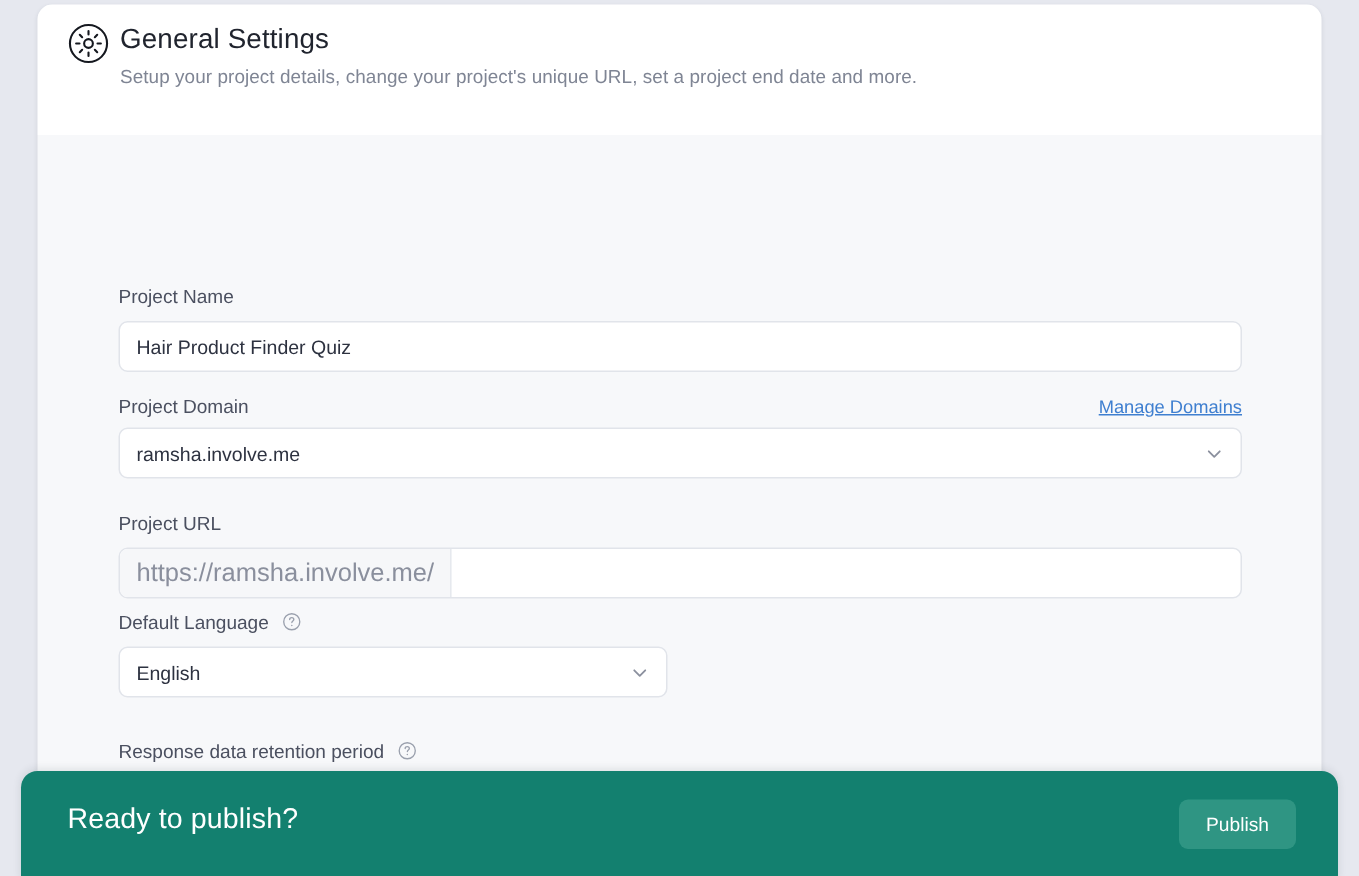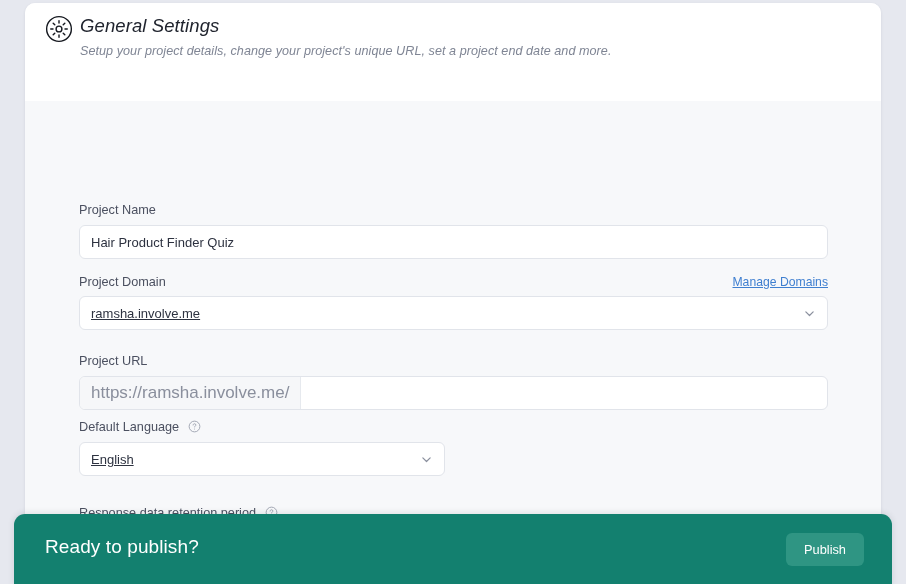--- a/index.html
+++ b/index.html
@@ -24,23 +24,22 @@
     height: 576px;
     background: #f7f8fa;
     border-radius: 10px;
     box-shadow: 0 1px 3px rgba(40,45,70,0.10);
     overflow: hidden;
   }
 
   .card-header {
     background: #ffffff;
     height: 73px;
-    padding: 25px 0 0 0;
+    padding: 14px 0 0 0;
     position: relative;
-    font-style: italic;
   }
 
   .gear-wrap {
     position: absolute;
     left: 19px;
     top: 11px;
     width: 30px;
     height: 30px;
   }
 
@@ -96,21 +95,20 @@
     border: 1px solid #e1e4ea;
     border-radius: 6px;
     height: 34px;
     box-sizing: border-box;
     display: flex;
     align-items: center;
     justify-content: space-between;
     font-size: 13px;
     color: #2d3240;
     padding: 0 11px;
-    text-decoration: underline;
   }
 
   .chev {
     width: 13px;
     height: 13px;
     flex: none;
     color: #8b909e;
   }
 
   .link {

